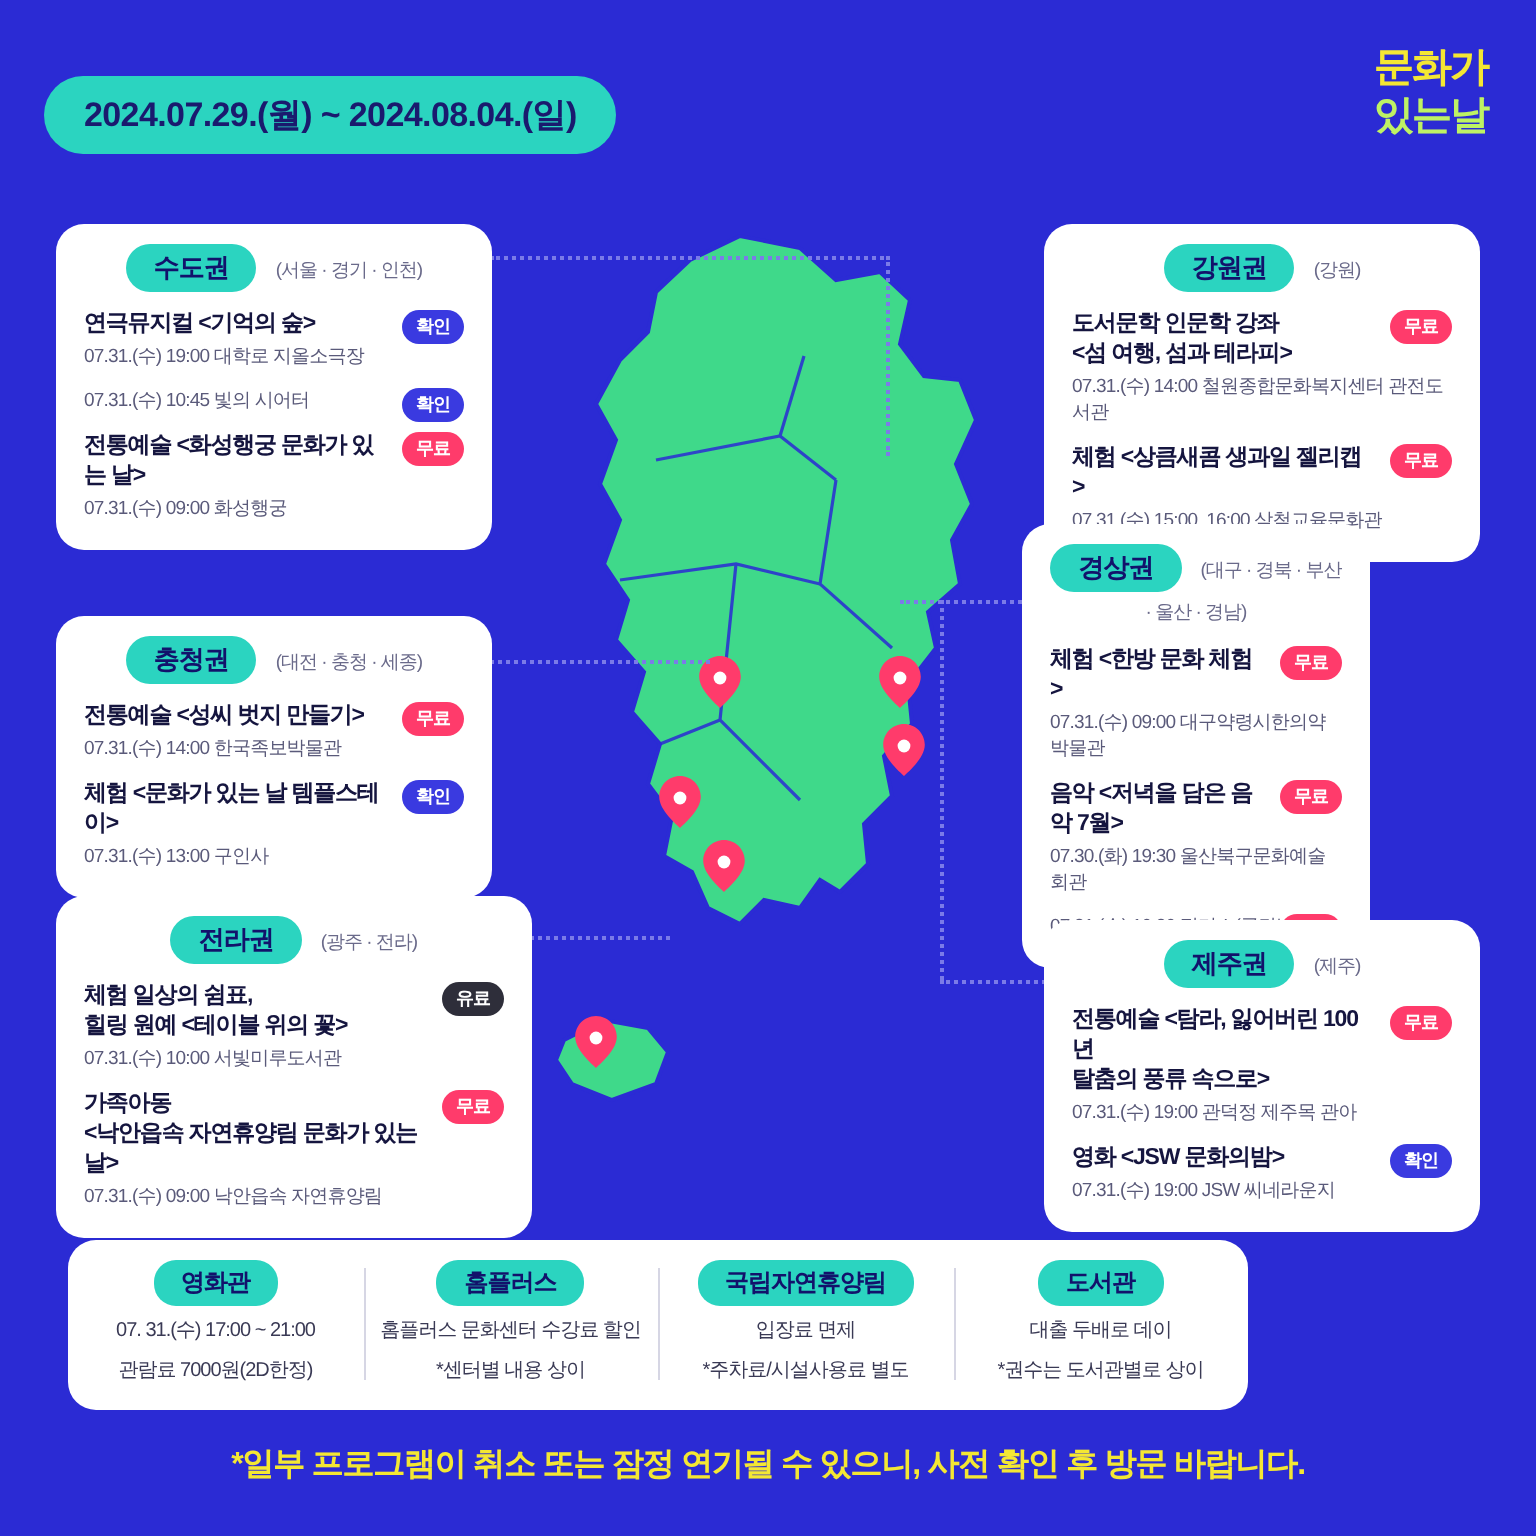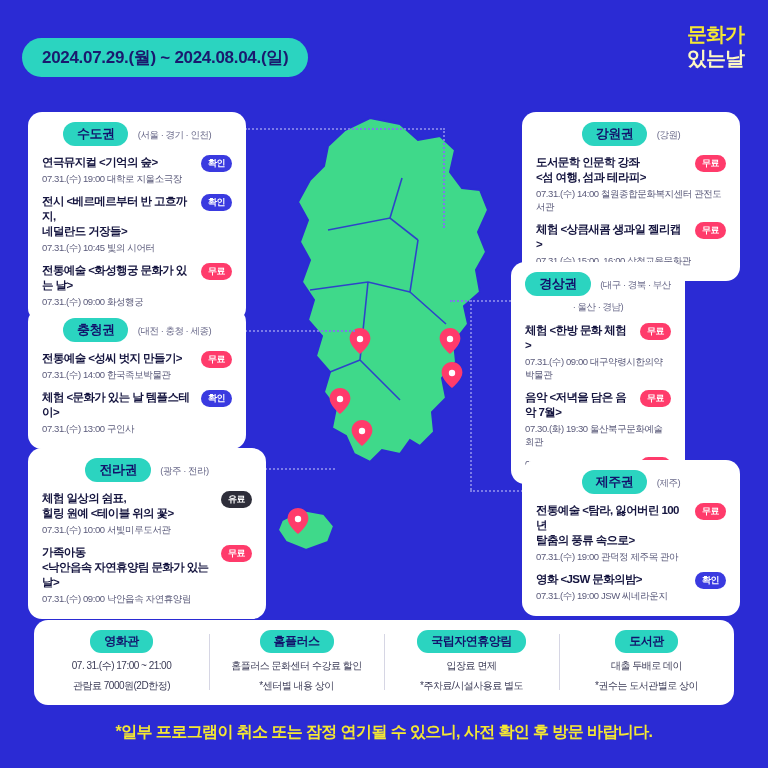--- a/index.html
+++ b/index.html
@@ -22,21 +22,21 @@
   }
   .logo {
     position: absolute; right: 24px; top: 22px;
     width: 120px; height: 60px;
   }
   .logo-text {
     color: #f4e733; font-weight: bold; font-size: 20px;
     line-height: 24px; text-align: right;
     letter-spacing: -1px;
   }
-  .logo-text .line2 { color: #fef9c3; }
+  .logo-text .line2 { color: #bef264; }
 
   
   .map-wrap { position: absolute; left: 250px; top: 110px; width: 290px; height: 470px; }
 
   
   .card {
     position: absolute;
     background: #ffffff;
     border-radius: 14px;
     padding: 10px 14px 14px 14px;
@@ -67,21 +67,21 @@
     padding: 2px 7px; border-radius: 9px;
     letter-spacing: -0.5px;
   }
   .tag.free { background: #ff3b6b; }
   .tag.check { background: #3a3ae0; }
   .tag.paid { background: #2e2e3a; }
 
   
   .info-strip {
     position: absolute; left: 34px; top: 620px;
-    width: 700px; height: 85px;
+    width: 590px; height: 85px;
     background: #fff; border-radius: 14px;
     display: flex;
   }
   .info-col {
     flex: 1; text-align: center; padding: 10px 6px;
     position: relative;
   }
   .info-col + .info-col::before {
     content: ""; position: absolute; left: 0; top: 14px;
     width: 1px; height: 56px;
@@ -172,22 +172,20 @@
     <div class="card-title-row">
       <span class="region-badge">수도권</span>
       <span class="region-sub">(서울 · 경기 · 인천)</span>
     </div>
     <div class="entry">
       <div class="entry-title">연극뮤지컬 &lt;기억의 숲&gt;</div>
       <div class="entry-meta">07.31.(수) 19:00 대학로 지올소극장</div>
       <span class="tag check">확인</span>
     </div>
     <div class="entry">
-      <div class="entry-title" style="white-space:pre-line">전시 &lt;베르메르부터 반 고흐까지,
-네덜란드 거장들&gt;</div>
       <div class="entry-meta">07.31.(수) 10:45 빛의 시어터</div>
       <span class="tag check">확인</span>
     </div>
     <div class="entry">
       <div class="entry-title">전통예술 &lt;화성행궁 문화가 있는 날&gt;</div>
       <div class="entry-meta">07.31.(수) 09:00 화성행궁</div>
       <span class="tag free">무료</span>
     </div>
   </div>
 

